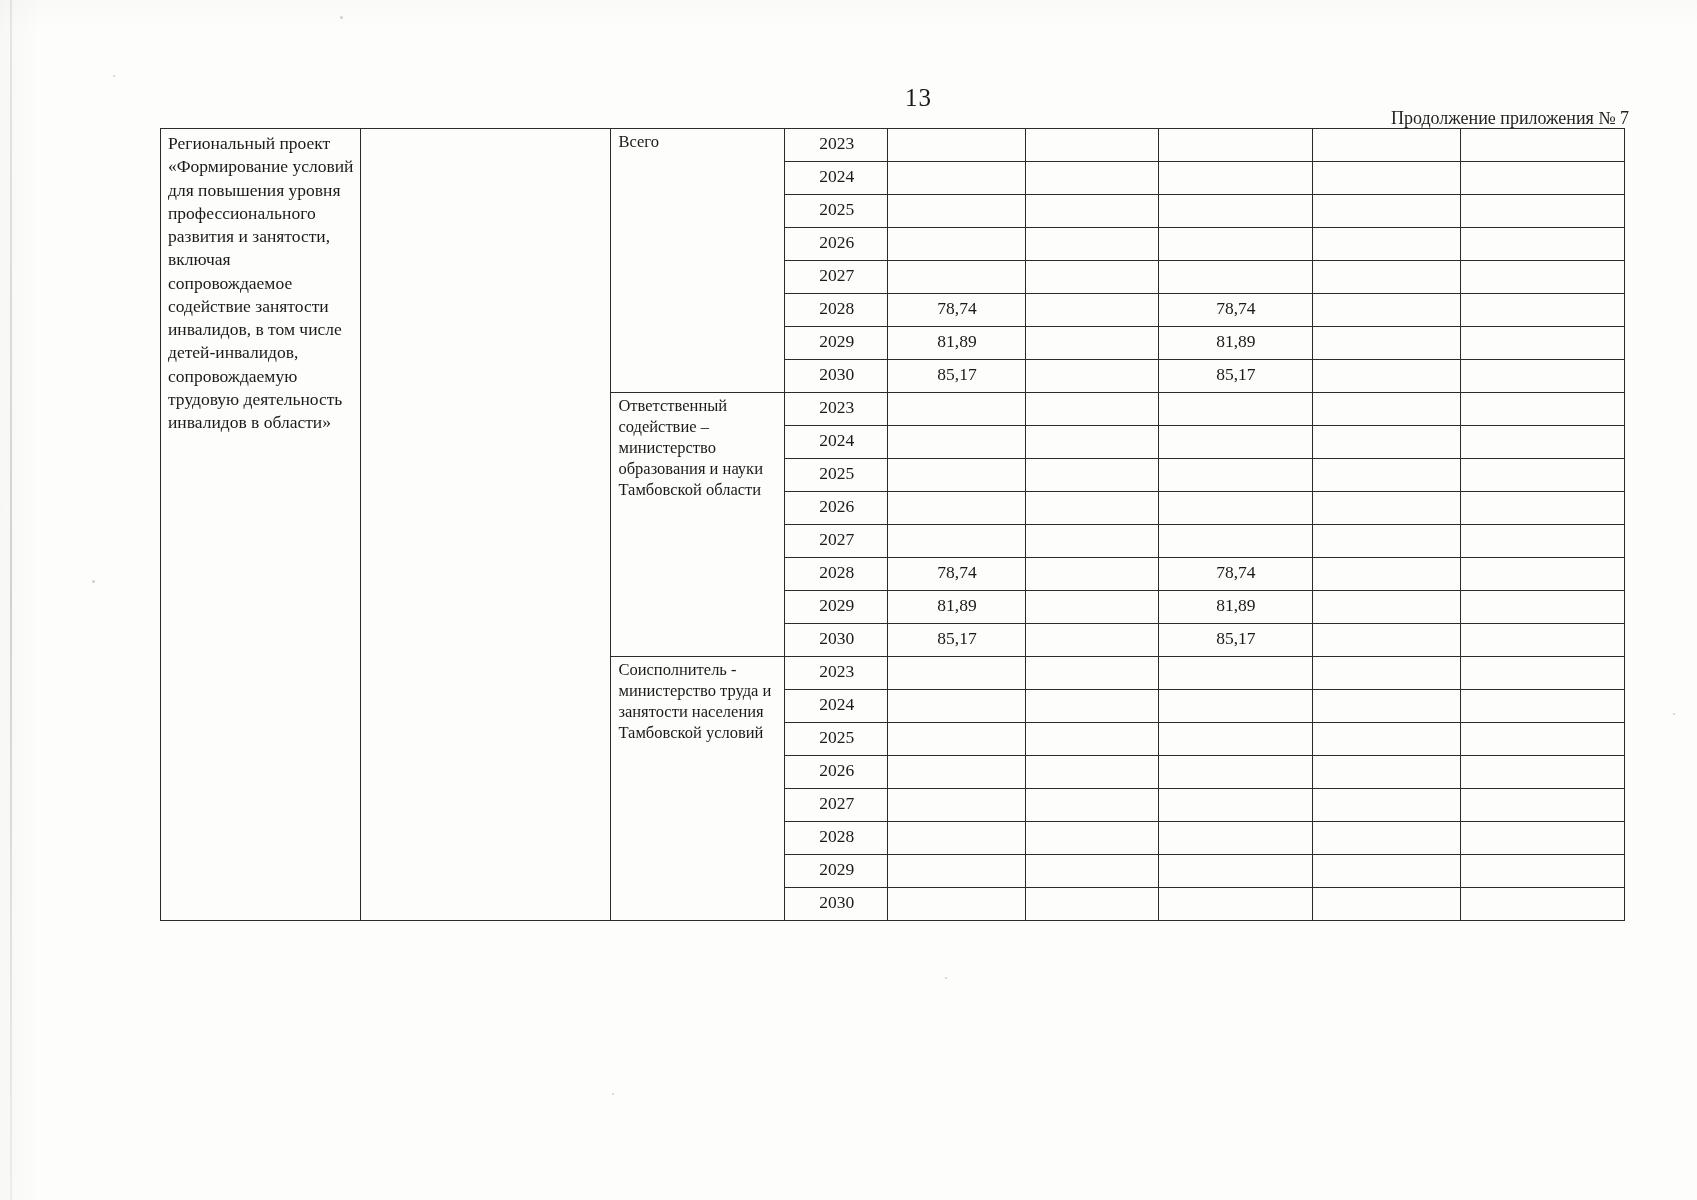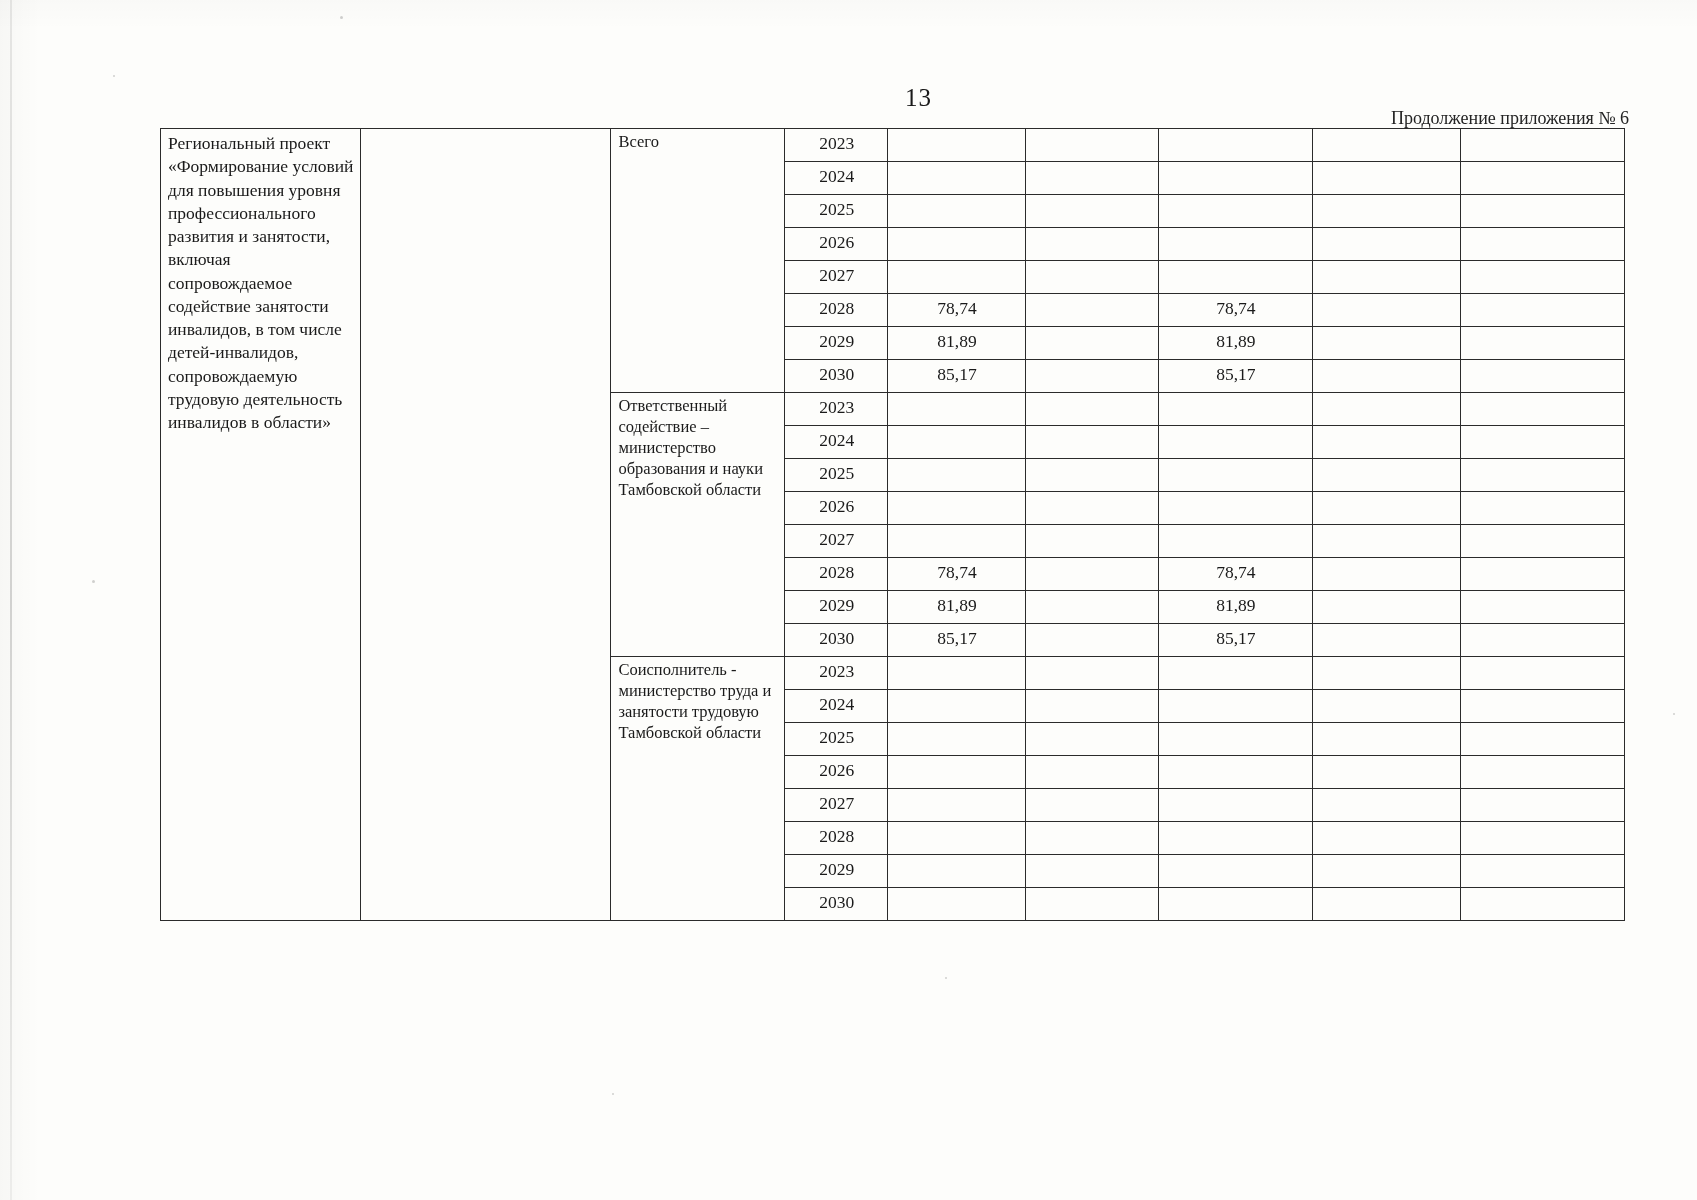--- a/index.html
+++ b/index.html
@@ -110,21 +110,21 @@
 <div class="page">
   <div class="edge-line"></div>
   <div class="speck s1"></div>
   <div class="speck s2"></div>
   <div class="speck s3"></div>
   <div class="speck s4"></div>
   <div class="speck s5"></div>
   <div class="speck s6"></div>
 
   <div class="page-number">13</div>
-  <div class="continuation">Продолжение приложения № 6</div>
+  <div class="continuation">Продолжение приложения № 7</div>
 
   <div class="table-wrap">
     <table class="doc">
       <tbody>
 
         <tr>
           <td class="c-name" rowspan="24">
             <span class="name-text">Региональный проект «Формирование условий для повышения уровня профессионального развития и занятости, включая сопровождаемое содействие занятости инвалидов, в том числе детей-инвалидов, сопровождаемую трудовую деятельность инвалидов в области»</span>
           </td>
           <td class="c-blank" rowspan="24"></td>
@@ -258,21 +258,21 @@
           <td class="c-year">2030</td>
           <td class="c-val">85,17</td>
           <td class="c-val2"></td>
           <td class="c-val3">85,17</td>
           <td class="c-val4"></td>
           <td class="c-val5"></td>
         </tr>
 
         <tr>
           <td class="c-exec" rowspan="8">
-            <span class="exec-text">Соисполнитель - министерство труда и занятости трудовую Тамбовской области</span>
+            <span class="exec-text">Соисполнитель - министерство труда и занятости населения Тамбовской условий</span>
           </td>
           <td class="c-year">2023</td>
           <td class="c-val"></td>
           <td class="c-val2"></td>
           <td class="c-val3"></td>
           <td class="c-val4"></td>
           <td class="c-val5"></td>
         </tr>
         <tr>
           <td class="c-year">2024</td>

